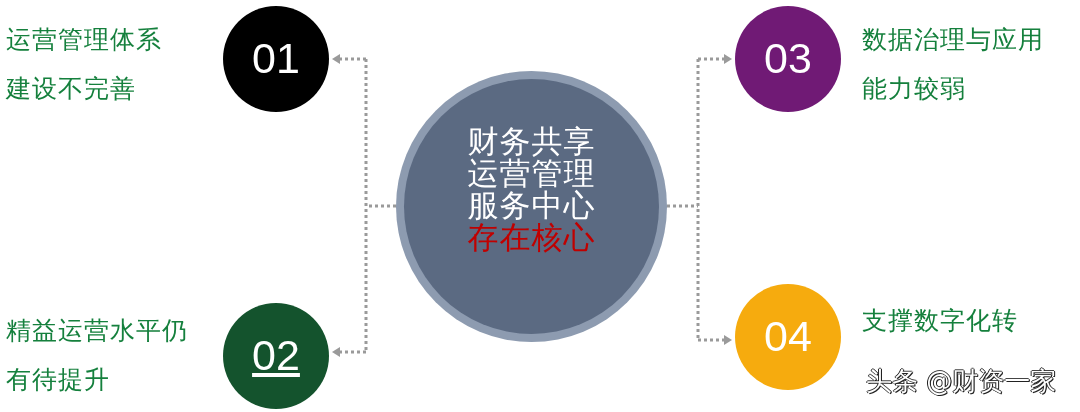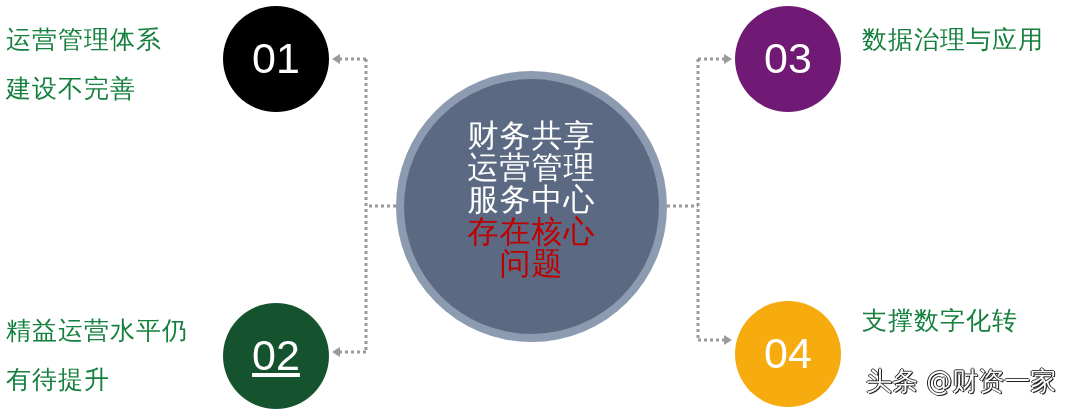--- a/index.html
+++ b/index.html
@@ -39,21 +39,21 @@
       letter-spacing: 0px;
     }
     .num-circle span {
       display: block;
       line-height: 1;
       transform: translateY(-1px);
     }
     #c01 { left: 223px; top: 6px;   background: #000000; }
     #c02 { left: 223px; top: 303px; background: #14532d; text-decoration: underline; }
     #c03 { left: 735px; top: 6px;   background: #701a75; }
-    #c04 { left: 735px; top: 301px; background: #f6ab0e; }
+    #c04 { left: 735px; top: 284px; background: #f6ab0e; }
 
     .center-ring {
       position: absolute;
       left: 396px;
       top: 71px;
       width: 271px;
       height: 271px;
       border-radius: 50%;
       background: #8d9bb0;
     }
@@ -133,26 +133,25 @@
     <g fill="#9a9a9a">
       <path d="M332,59 L340,54 L340,64 z"></path>
       <path d="M332,352 L340,347 L340,357 z"></path>
       <path d="M732,59 L724,54 L724,64 z"></path>
       <path d="M732,340 L724,335 L724,345 z"></path>
     </g>
   </svg>
 
   <div class="center-ring">
     <div class="center-core">
-      <div class="center-text" style="top:40px;">
+      <div class="center-text" style="top:46px;">
         <span class="line white">财务共享</span>
         <span class="line white">运营管理</span>
         <span class="line white">服务中心</span>
         <span class="line red">存在核心</span>
-        <span class="line red">问题</span>
       </div>
     </div>
   </div>
 
   <div class="num-circle" id="c01">
     <span>01</span>
   </div>
   <div class="num-circle" id="c02">
     <span>02</span>
   </div>
@@ -166,19 +165,20 @@
   <div class="item-text" id="t01">
     <span class="line">运营管理体系</span>
     <span class="line">建设不完善</span>
   </div>
   <div class="item-text" id="t02">
     <span class="line">精益运营水平仍</span>
     <span class="line">有待提升</span>
   </div>
   <div class="item-text" id="t03">
     <span class="line">数据治理与应用</span>
+    <span class="line">能力较弱</span>
   </div>
   <div class="item-text" id="t04">
     <span class="line">支撑数字化转</span>
   </div>
 
   <div class="watermark">头条 @财资一家</div>
 </div>
 
 </body></html>

